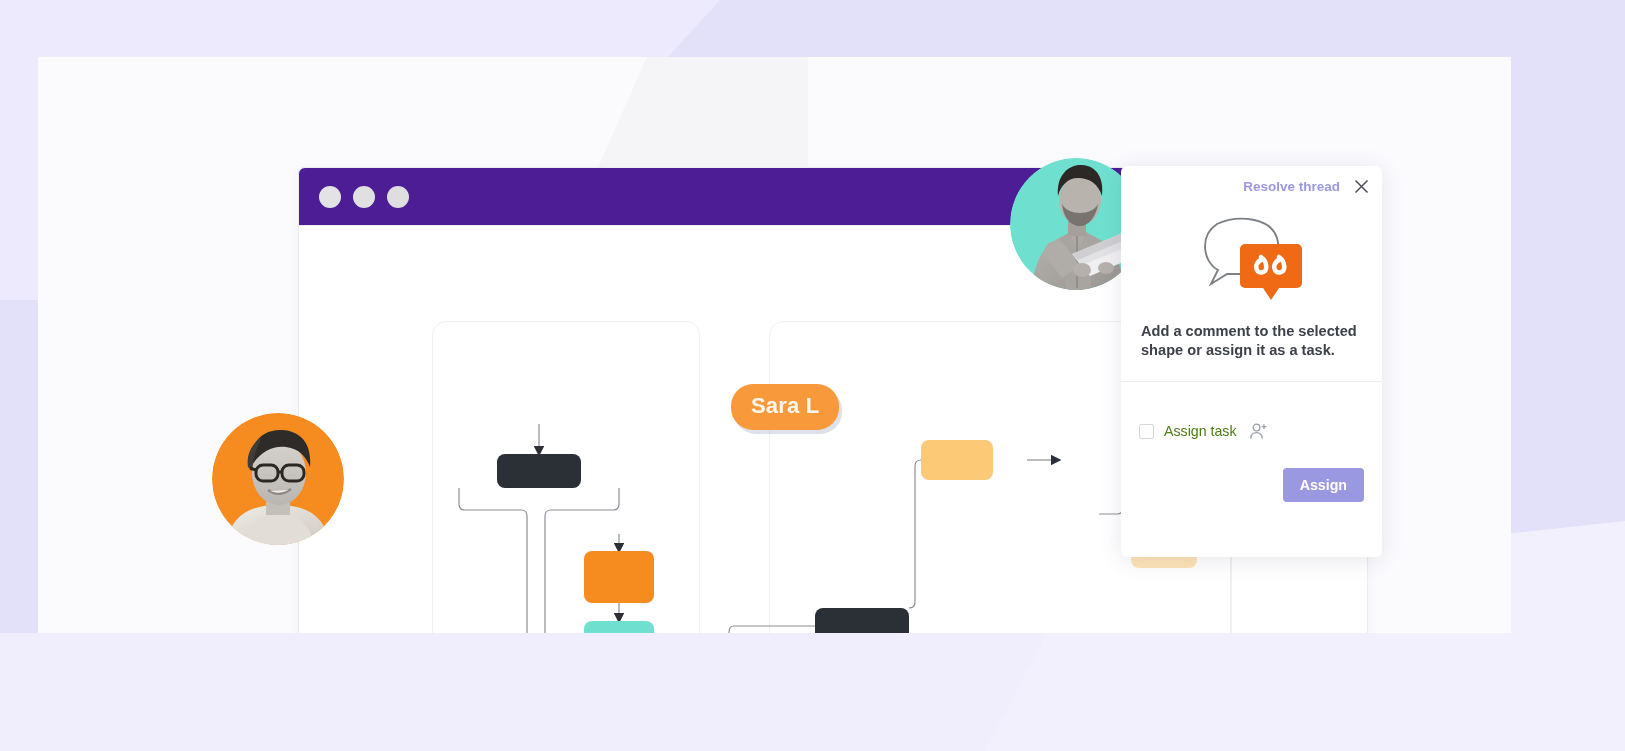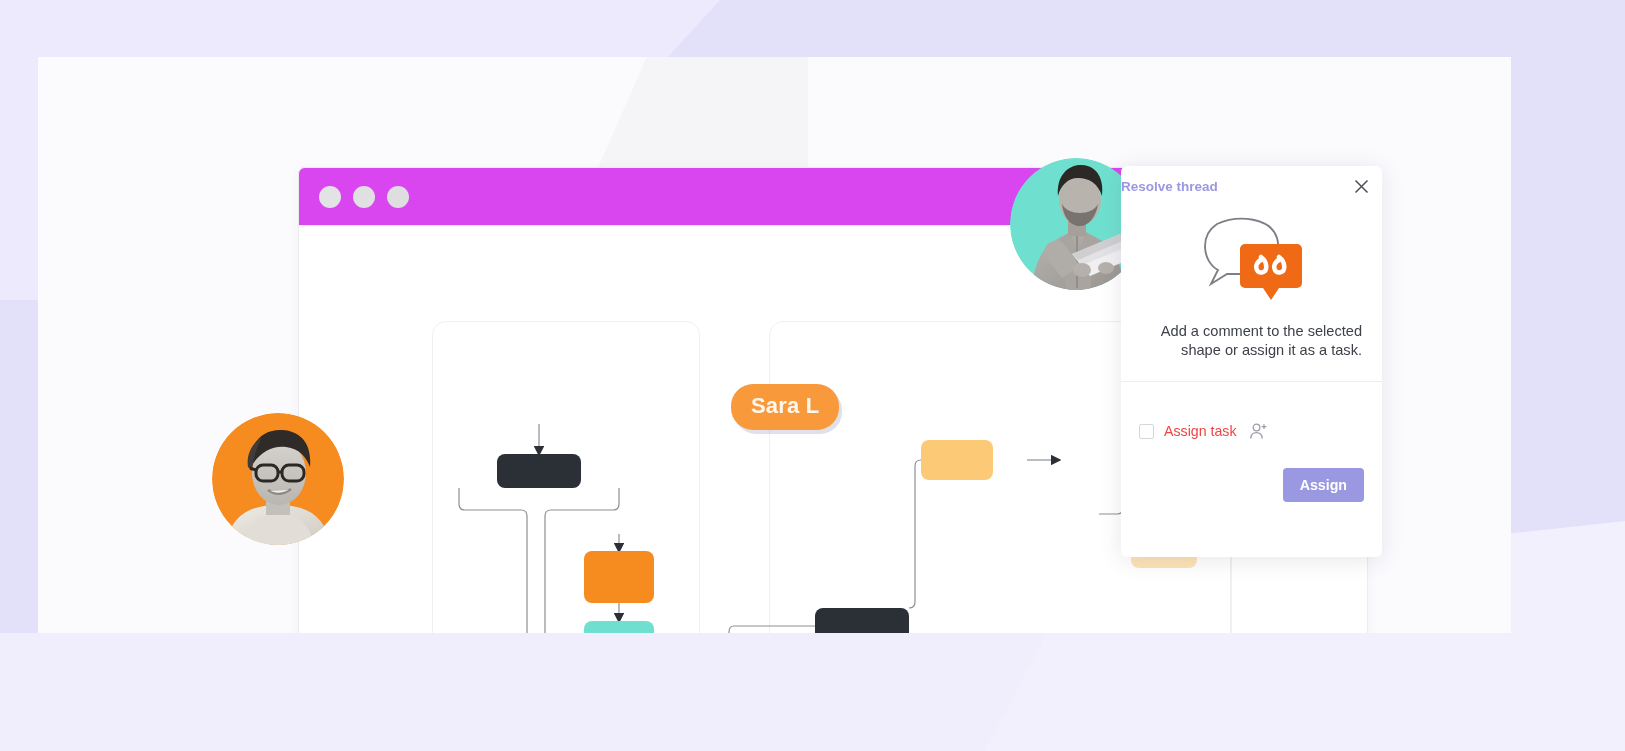--- a/index.html
+++ b/index.html
@@ -59,21 +59,21 @@
     clip-path: polygon(74% 0, 100% 0, 100% 100%, 33% 100%);
     opacity: .75;
     pointer-events: none;
   }
 
   
   .browser-window {
     position: absolute;
     left: 260px; top: 110px;
     width: 1070px; height: 540px;
-    background: #d946ef;
+    background: #4c1d95;
     border: 1px solid #ececed;
     border-radius: 7px 7px 0 0;
     box-shadow: 0 2px 10px rgba(60,60,90,.05);
     overflow: hidden;
   }
   .browser-chrome {
     height: 58px;
     border-bottom: 1px solid #efeff1;
     display: flex;
     align-items: center;
@@ -166,39 +166,40 @@
     width: 261px; height: 391px;
     background: #ffffff;
     border-radius: 6px;
     box-shadow: 0 3px 22px rgba(70,70,110,.13);
     overflow: hidden;
   }
   .popover-head {
     height: 40px;
     display: flex;
     align-items: center;
-    justify-content: space-between;
+    justify-content: flex-end;
     gap: 12px;
     padding: 0 12px 0 0;
   }
   .resolve-link {
     color: #9a98e0;
     font-size: 13.5px;
     font-weight: 700;
     cursor: pointer;
   }
   .close-icon {
     width: 18px; height: 18px;
     display: flex; align-items: center; justify-content: center;
     cursor: pointer;
   }
 
   .popover-body {
     padding: 6px 18px 0;
-    text-align: right;
+    text-align: left;
+    font-weight: bold;
   }
   .illus { margin: 4px auto 14px; width: 110px; height: 92px; position: relative; }
   .hint-text {
     font-size: 14.6px;
     color: #3d4149;
     line-height: 1.32;
     padding: 0 2px 20px;
   }
   .popover-divider {
     height: 1px;
@@ -230,21 +231,21 @@
   .checkbox {
     width: 15px; height: 15px;
     border: 1.4px solid #d6d6de;
     border-radius: 2px;
     background: #fff;
     cursor: pointer;
     flex: none;
   }
   .assign-label {
     font-size: 14.2px;
-    color: #ef4444;
+    color: #4d7c0f;
   }
   .person-add-icon { margin-left: 2px; cursor: pointer; display:flex; }
 
   .popover-foot {
     display: flex;
     justify-content: flex-end;
     padding: 27px 18px 0;
   }
   .comment-btn {
     background: #9a98e0;

